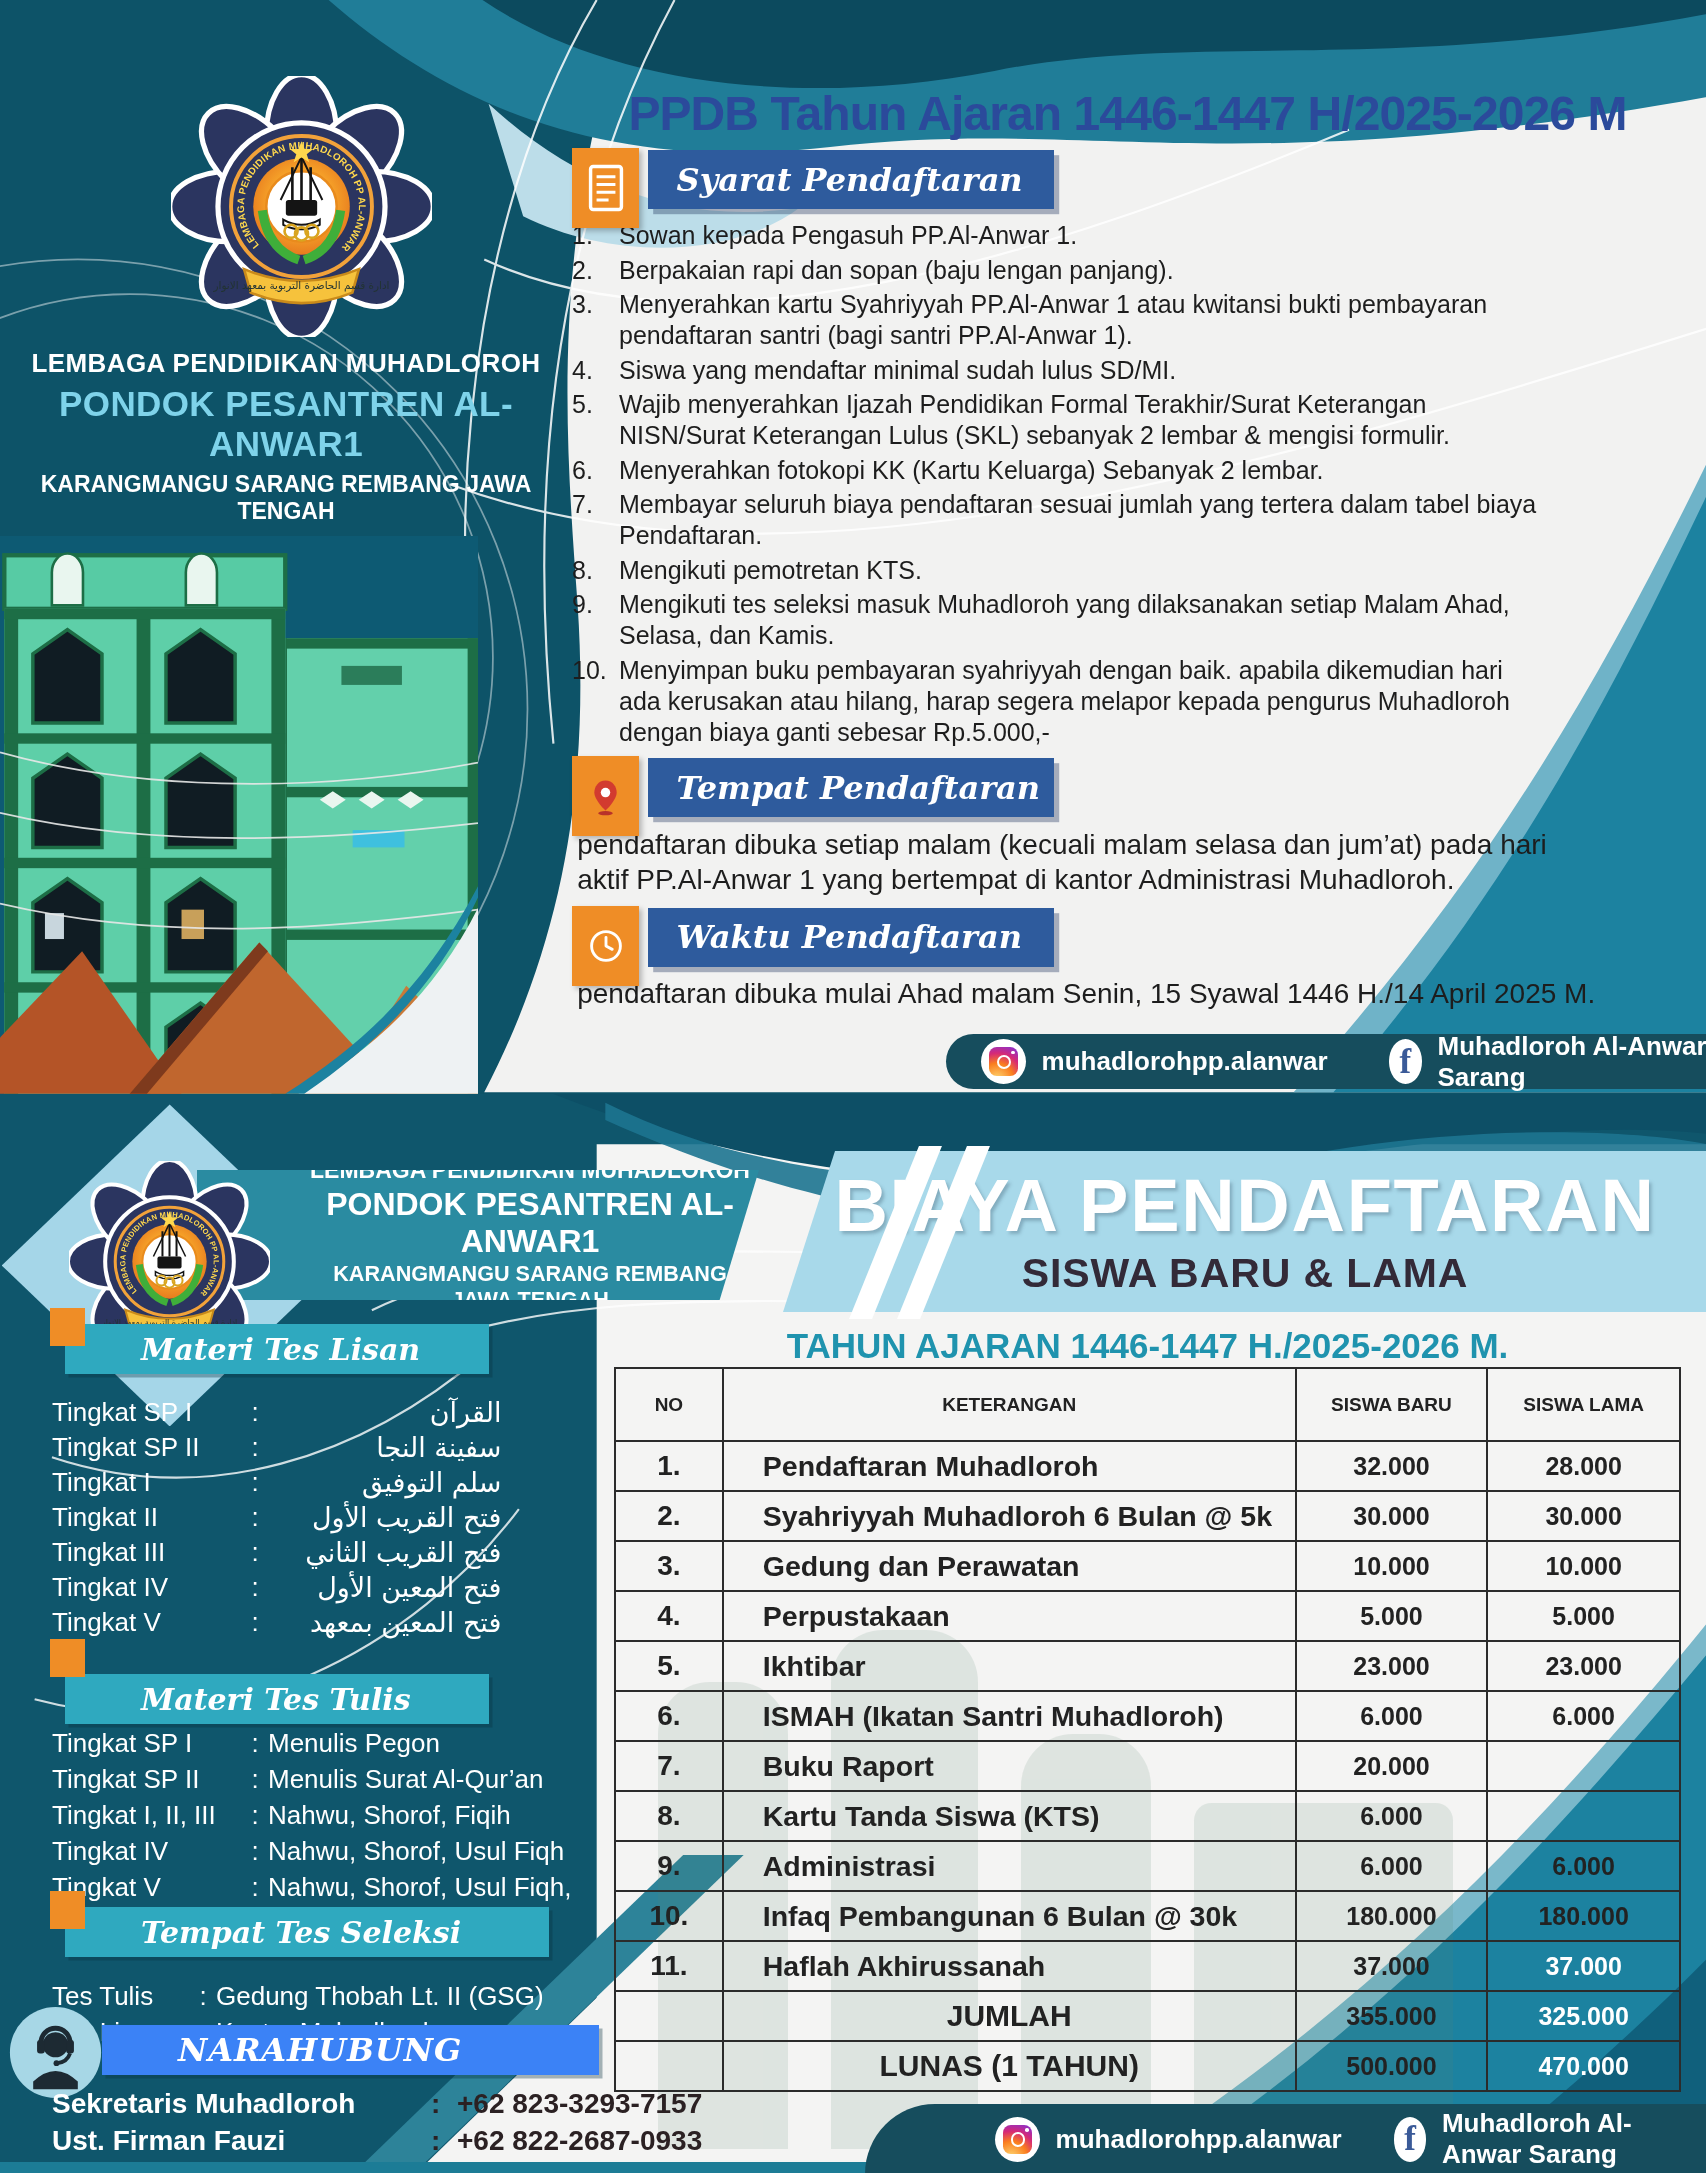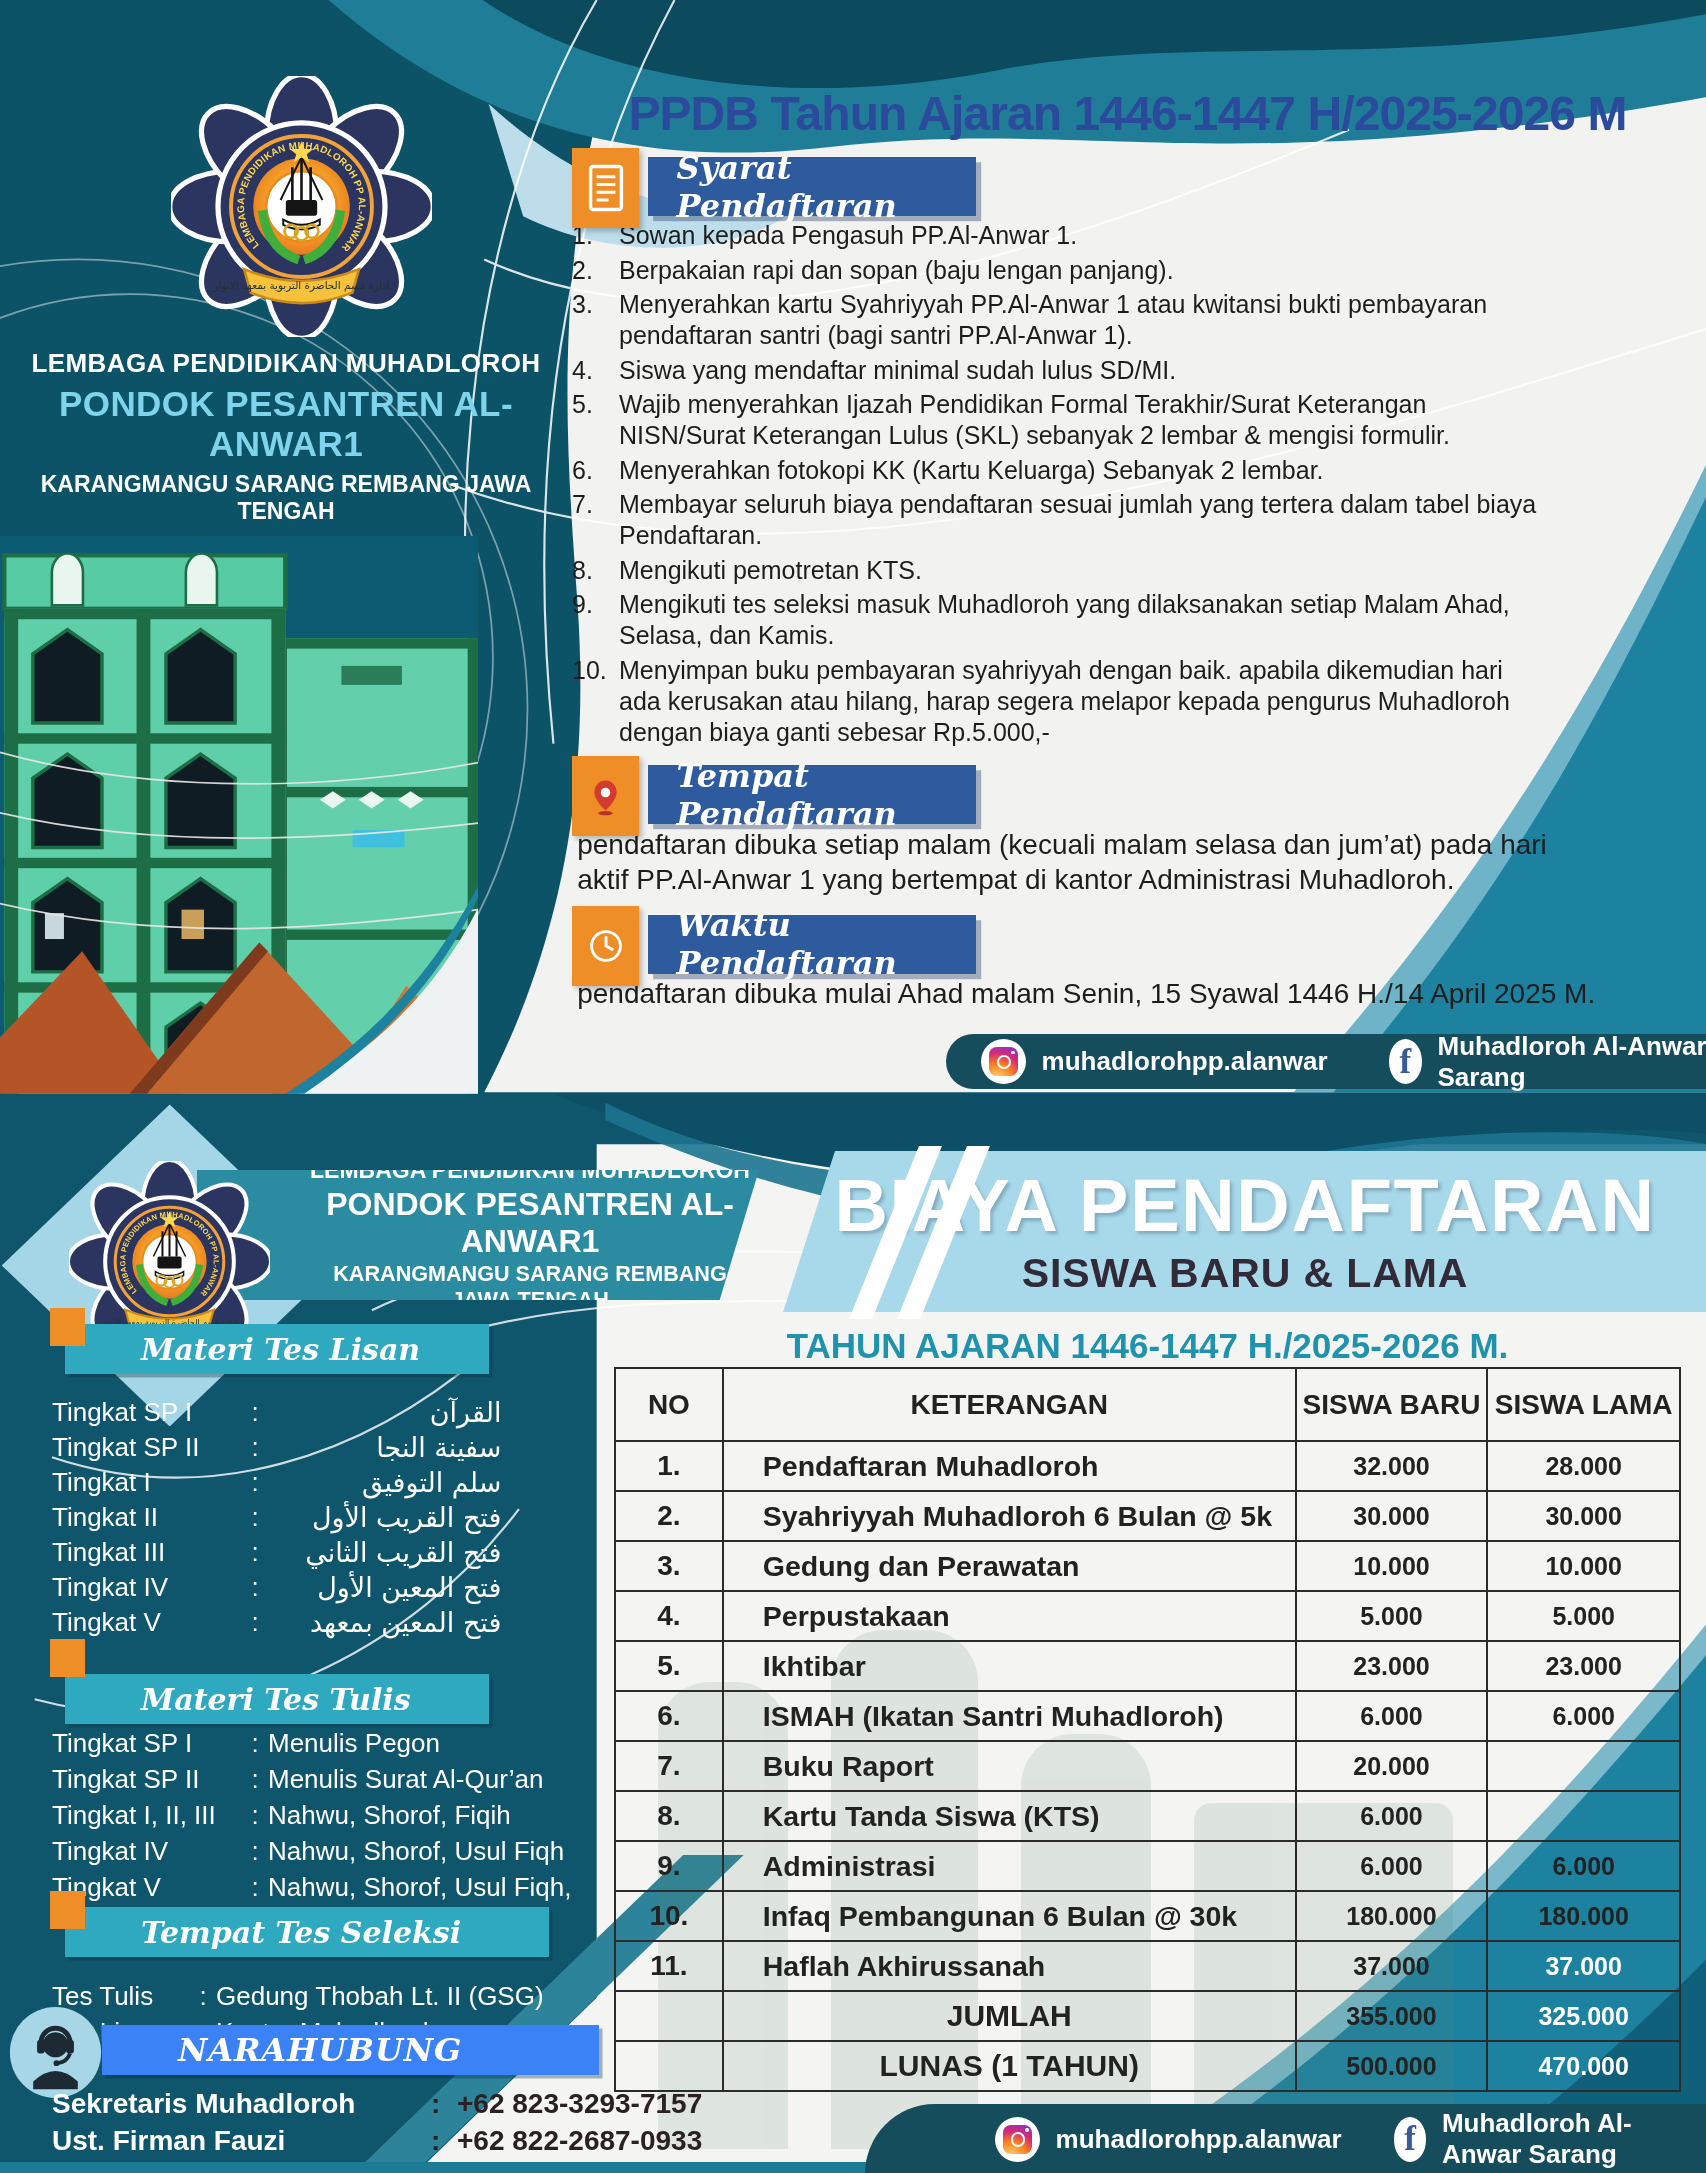--- a/index.html
+++ b/index.html
@@ -20,21 +20,21 @@
   .org1 .l3 { font-size:23px; font-weight:bold; margin-top:7px; }
 
   
   .photo { position:absolute; left:0; top:536px; width:478px; height:558px; background:#0d5a73; overflow:hidden; }
 
   
   .p1-content { position:absolute; left:572px; top:86px; width:1111px; }
   .p1-title { font-size:48px; font-weight:bold; color:#2b4a9b; text-align:center; letter-spacing:-0.9px; }
   .sec { display:flex; align-items:flex-start; margin-top:7px; height:62px; }
   .sec .obox { width:67px; height:80px; background:#ef8d26; flex:none; display:flex; align-items:center; justify-content:center; z-index:2; box-shadow:2.6px 2.6px 5.2px rgba(0,0,0,.25); }
-  .sec .bluebar { margin-left:8.6px; margin-top:9px; width:328px; height:59px; background:#2e5b9d; box-shadow:5.2px 5.2px 0 rgba(22,42,86,.35); display:flex; align-items:center; padding-left:29px; }
+  .sec .bluebar { margin-left:8.6px; margin-top:2px; width:406px; height:59px; background:#2e5b9d; box-shadow:5.2px 5.2px 0 rgba(22,42,86,.35); display:flex; align-items:center; padding-left:29px; }
   .sec .bluebar .script { font-size:32px; }
   .reqs { list-style:none; margin-top:10.4px; }
   .reqs li { display:flex; font-size:25px; line-height:31px; color:#1d1d1d; margin-bottom:3.5px; }
   .reqs .num { flex:none; width:47px; }
   .reqs .txt { flex:1; white-space:pre-line; }
   .p1-body { font-size:28px; line-height:35px; color:#1d1d1d; margin:8.6px 0 0 5.2px; white-space:pre-line; }
   .sec.mt { margin-top:8.6px; }
 
   .social-bar { position:absolute; background:#164d5d; display:flex; align-items:center; gap:61px; z-index:6; }
   .social-bar.sb1 { left:946px; top:1034px; width:761px; height:55px; border-radius:31px 0 0 31px; padding-left:35px; }
@@ -62,21 +62,21 @@
   .biaya-title { font-size:74px; font-weight:bold; color:#fff; letter-spacing:1.7px; text-shadow:2.6px 2.6px 3.5px rgba(60,90,110,.35); }
   .biaya-sub { font-size:41px; font-weight:bold; color:#332a38; margin-top:1.7px; letter-spacing:0.9px; }
 
   .tahun-heading { position:absolute; left:614px; top:232px; width:1067px; text-align:center; font-size:35px; font-weight:bold; color:#1f93ae; z-index:4; }
 
   .table-wrap { position:absolute; left:614px; top:273px; width:1067px; z-index:4; }
   table.biaya { border-collapse:collapse; width:100%; }
   table.biaya th, table.biaya td { border:2.6px solid #2b2b2b; }
   table.biaya thead tr { height:73px; }
   table.biaya tbody tr { height:50px; }
-  table.biaya th { font-size:28px; font-weight:bold; color:#222; }
+  table.biaya th { font-size:19px; font-weight:bold; color:#222; }
   col.c-no { width:108px; } col.c-ket { width:574px; } col.c-baru { width:192px; } col.c-lama { width:193px; }
   td.no { text-align:center; font-size:28px; font-weight:bold; color:#222; }
   td.ket { font-size:28.5px; font-weight:bold; color:#222; padding-left:39px; }
   td.ket.sum { text-align:center; padding-left:0; font-size:30px; }
   td.val { text-align:center; font-size:25px; font-weight:bold; color:#222; }
   tbody.rows tr:nth-of-type(11) td.lama { color:#fff; }
   tbody.summary td.lama { color:#fff; }
 
   
   .side-banner { position:absolute; z-index:3; height:50px; background:#2fa9bf; display:flex; align-items:center; padding-left:76px; box-shadow:3.5px 3.5px 0 rgba(8,48,62,.35); }

